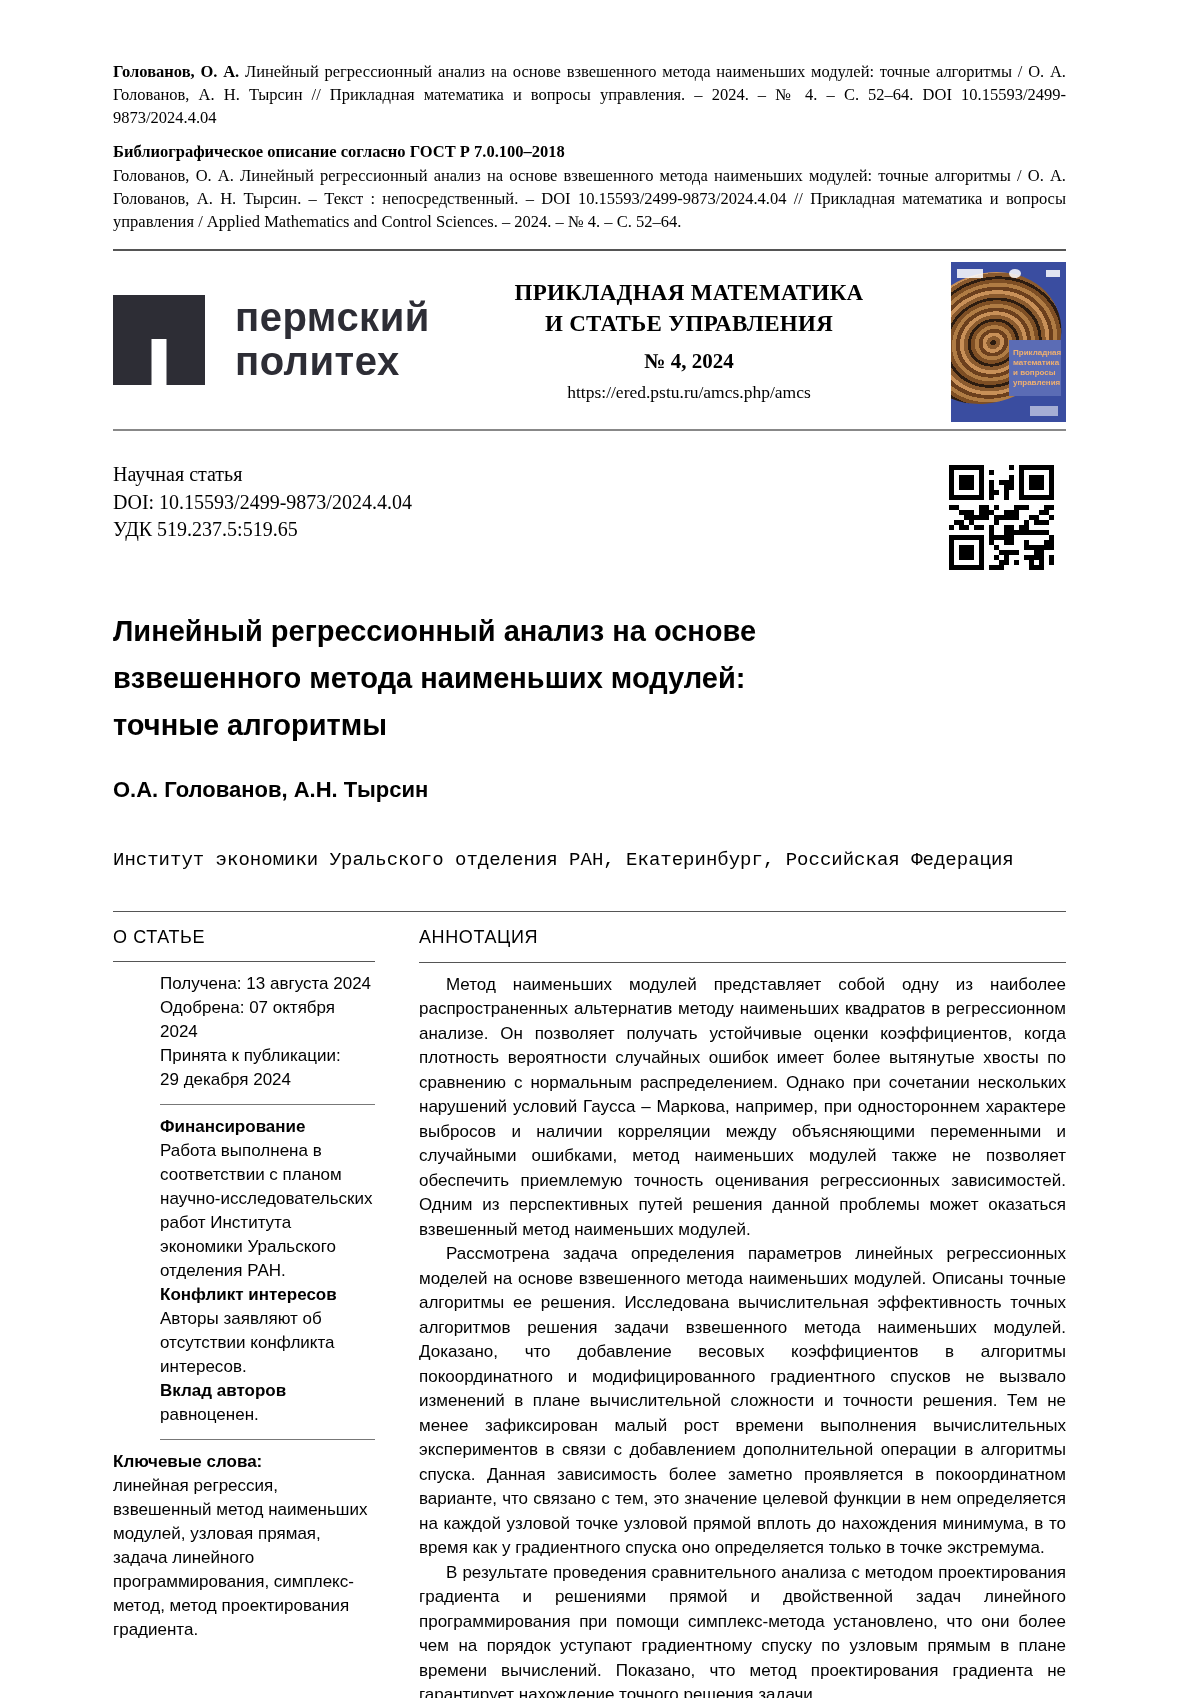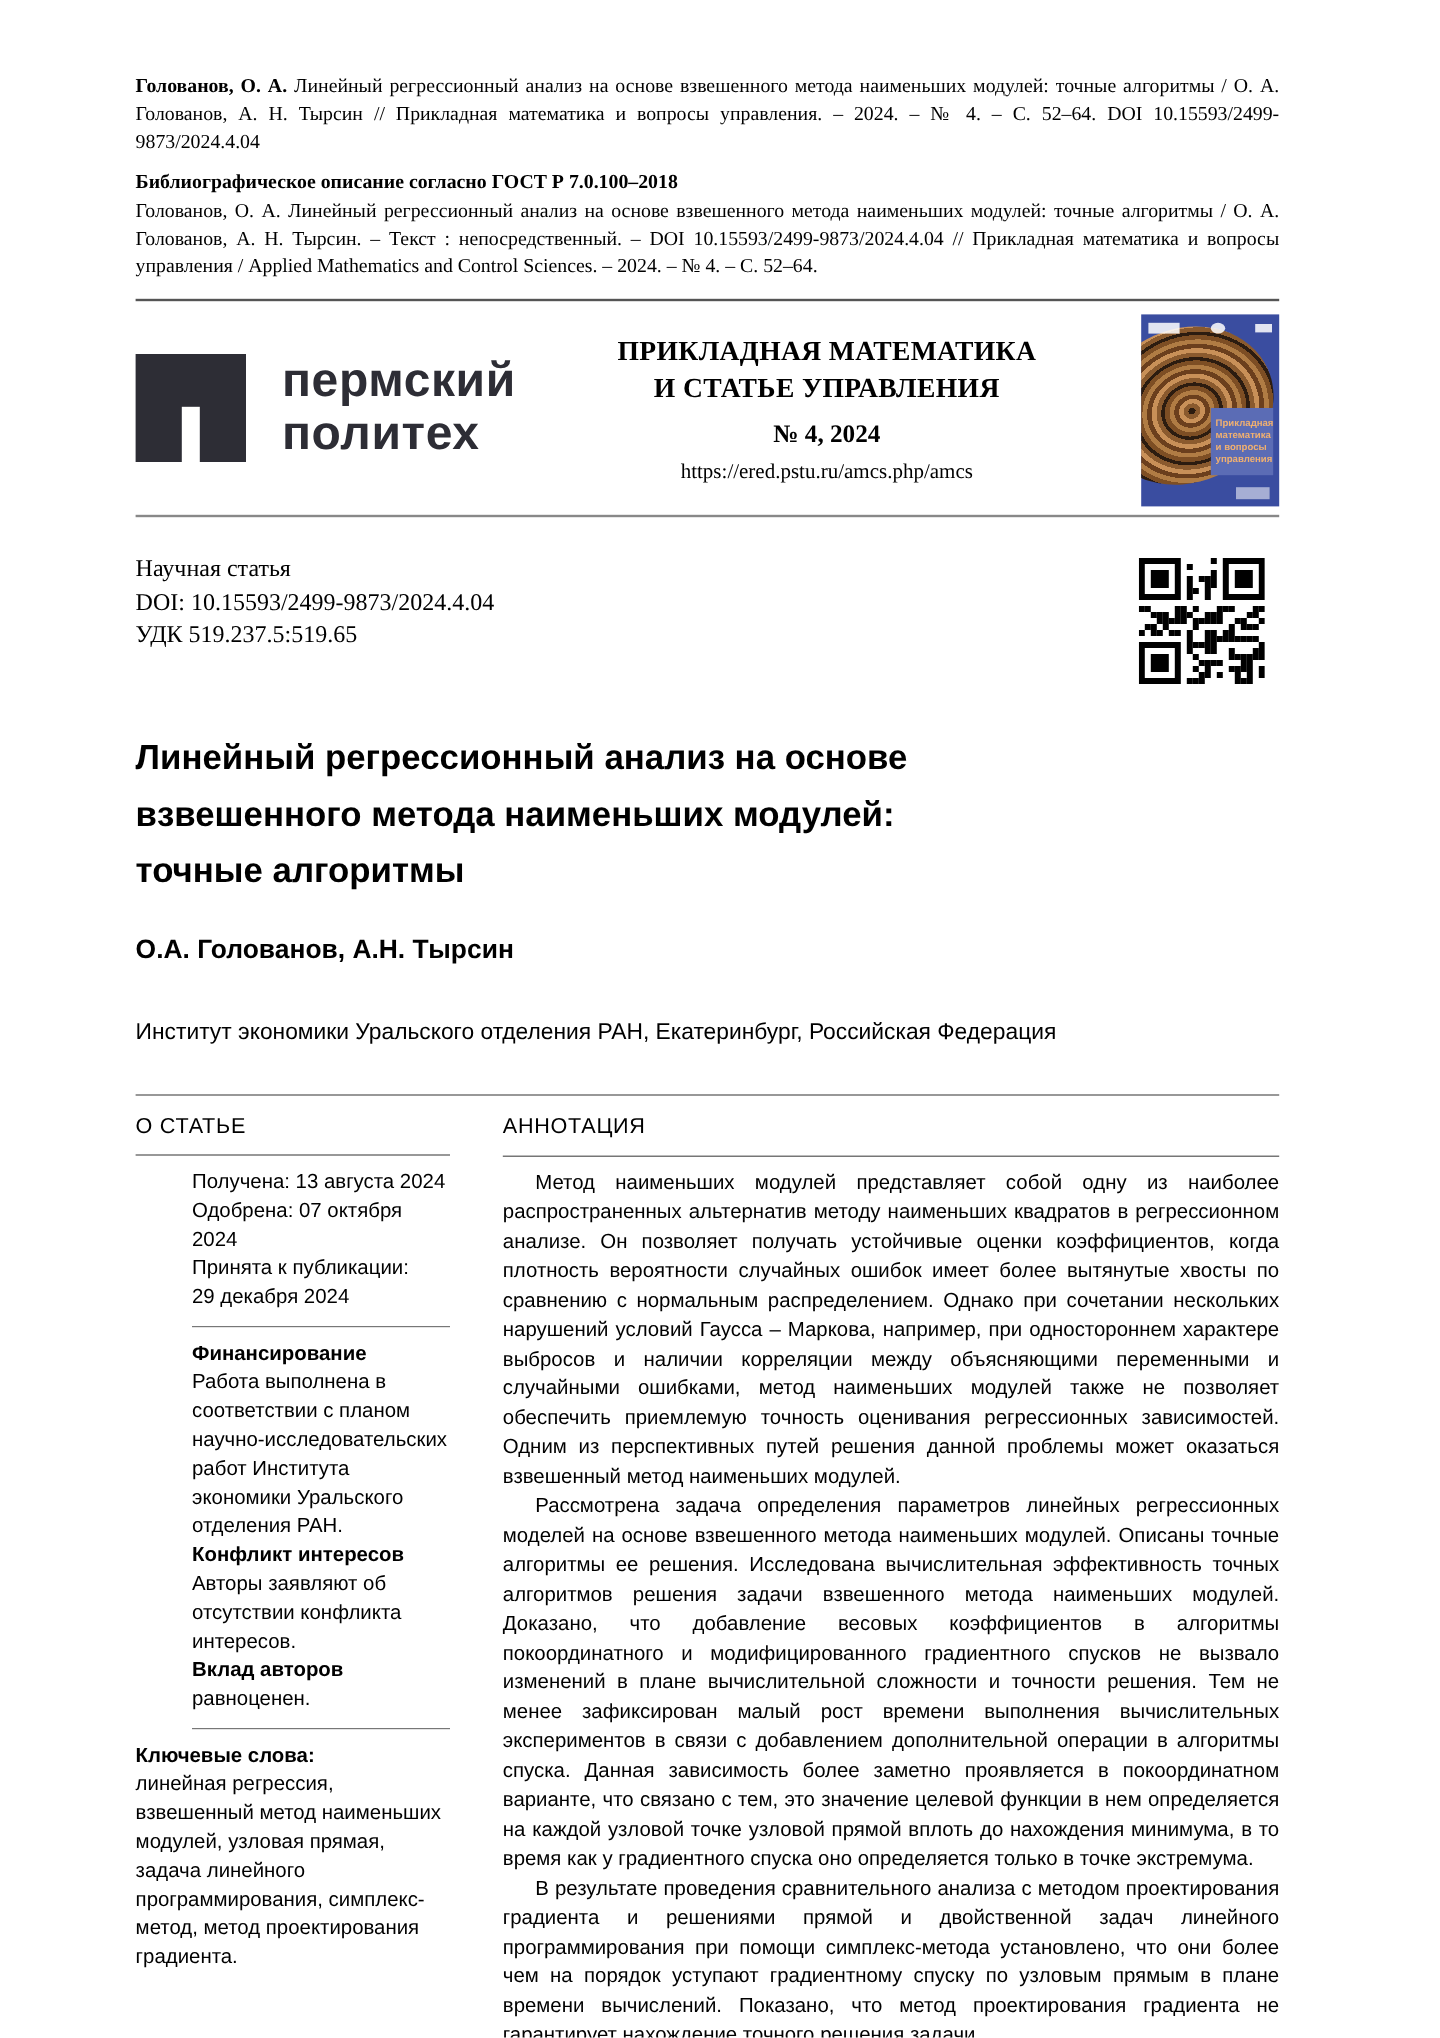--- a/index.html
+++ b/index.html
@@ -44,21 +44,21 @@
 
   
   .meta-row { margin-top:30px; display:flex; justify-content:space-between; align-items:flex-start; }
   .meta-block { font-size:20px; line-height:27.5px; }
   .qr { margin-right:12px; margin-top:4px; }
 
   
   .title { font-family:"Liberation Sans", sans-serif; font-weight:bold; font-size:29px;
            line-height:47px; margin-top:34px; color:#000; }
   .authors { font-family:"Liberation Sans", sans-serif; font-weight:bold; font-size:22px; margin-top:28px; }
-  .affil { font-family:Liberation Sans, sans-serif; font-size:19px; margin-top:46px; }
+  .affil { font-family:Liberation Mono, monospace; font-size:19px; margin-top:46px; }
 
   
   .info { margin-top:40px; border-top:1px solid #555; display:grid;
           grid-template-columns:262px 1fr; column-gap:44px; font-family:"Liberation Sans", sans-serif; }
   .col-head { font-size:18px; letter-spacing:0.6px; padding:13px 0 12px; border-bottom:1px solid #555; }
   .about-col { font-size:17px; line-height:24px; }
   .about-block { padding:10px 0 12px; }
   .about-div { border-bottom:1px solid #777;margin-left:47px; }
   .about-col .bold { font-weight:bold; }
   .abstract-col { font-size:17px; line-height:24.5px; }

